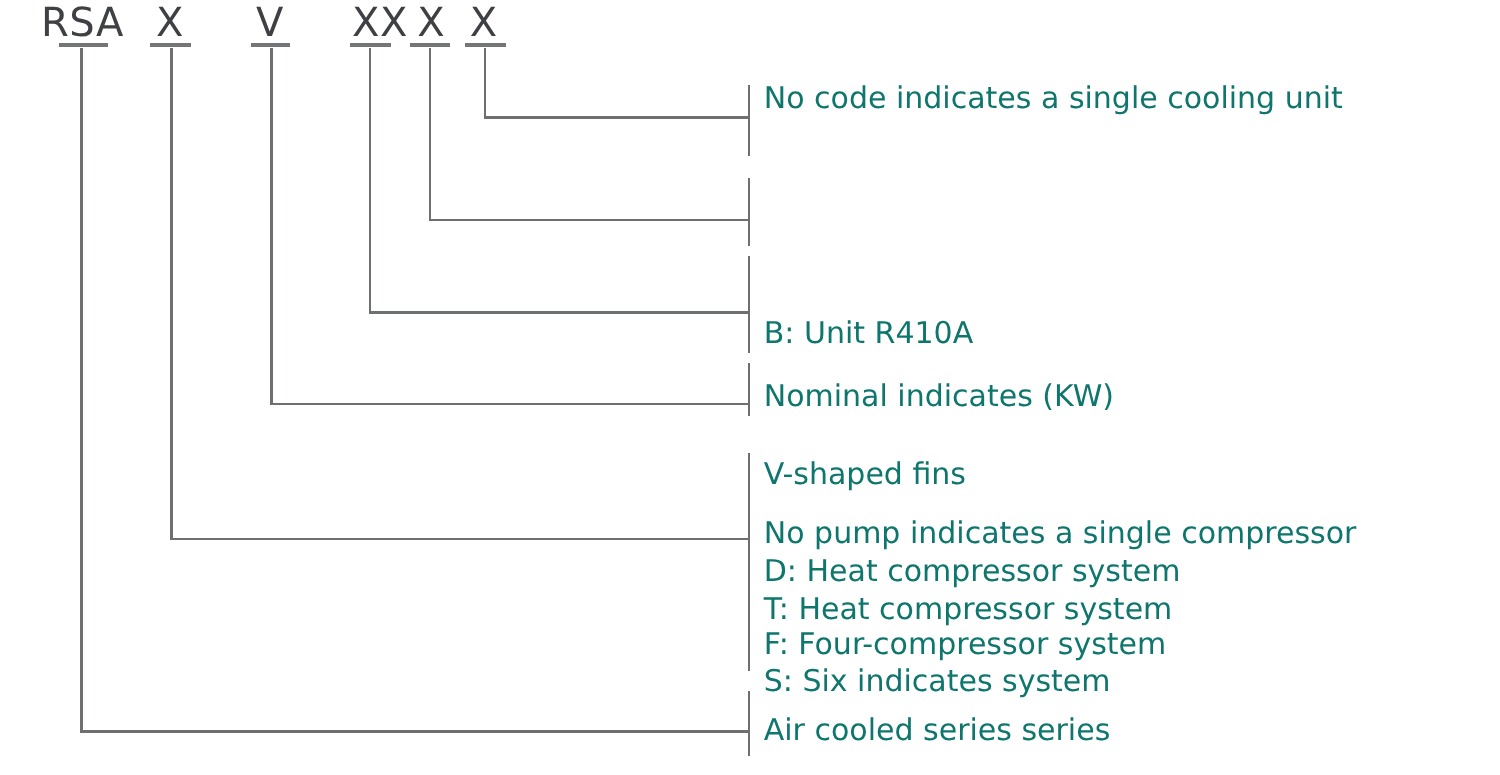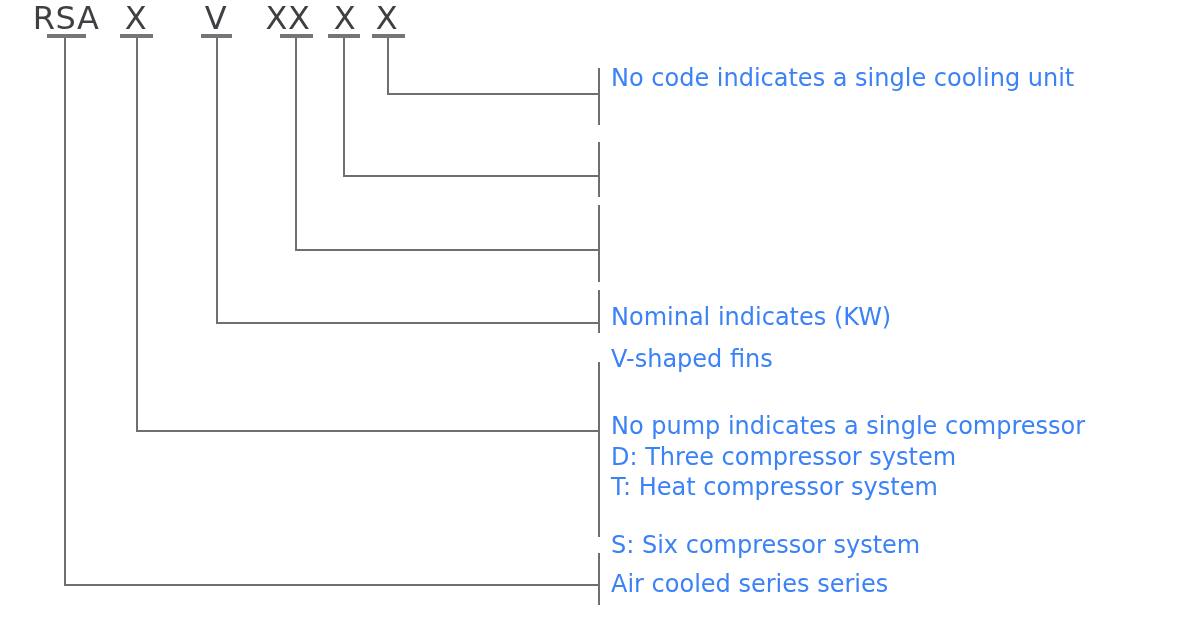--- a/index.html
+++ b/index.html
@@ -40,21 +40,21 @@
     color: #3e4044;
     letter-spacing: 0.5px;
     white-space: nowrap;
   }
   .lbl {
     position: absolute;
     left: 611px;
     transform: translateY(-50%);
     font-size: 24px;
     line-height: 30px;
-    color: #3b82f6;
+    color: #0f766e;
     white-space: nowrap;
   }
 </style>
 </head>
 <body>
 
 <div class="stage">
 
   <svg class="lines-svg" viewBox="0 0 1200 620" shape-rendering="crispEdges" aria-hidden="true">
 
@@ -71,26 +71,28 @@
     <path d="M296 38 L296 250 L598 250"></path>
     <path d="M344 38 L344 176 L598 176"></path>
     <path d="M388 38 L388 94 L598 94"></path>
 
     <path d="M599 68 L599 125 M599 142 L599 197 M599 205 L599 282 M599 290 L599 333 M599 362 L599 537 M599 553 L599 617"></path>
   </svg>
 
   <span class="code-seg" style="left:66px">RSA</span>
   <span class="code-seg" style="left:136px">X</span>
   <span class="code-seg" style="left:216px">V</span>
-  <span class="code-seg" style="left:288px">XX</span>
+  <span class="code-seg" style="left:304px">XX</span>
   <span class="code-seg" style="left:345px">X</span>
   <span class="code-seg" style="left:387px">X</span>
 
   <div class="lbl" style="top:78px">No code indicates a single cooling unit</div>
+  <div class="lbl" style="top:266px">B: Unit R410A</div>
   <div class="lbl" style="top:317px">Nominal indicates (KW)</div>
-  <div class="lbl" style="top:359px">V-shaped fins</div>
+  <div class="lbl" style="top:379px">V-shaped fins</div>
   <div class="lbl" style="top:426px">No pump indicates a single compressor</div>
-  <div class="lbl" style="top:457px">D: Three compressor system</div>
+  <div class="lbl" style="top:457px">D: Heat compressor system</div>
   <div class="lbl" style="top:487px">T: Heat compressor system</div>
-  <div class="lbl" style="top:545px">S: Six compressor system</div>
+  <div class="lbl" style="top:515px">F: Four-compressor system</div>
+  <div class="lbl" style="top:545px">S: Six indicates system</div>
   <div class="lbl" style="top:584px">Air cooled series series</div>
 
 </div>
 
 </body></html>

